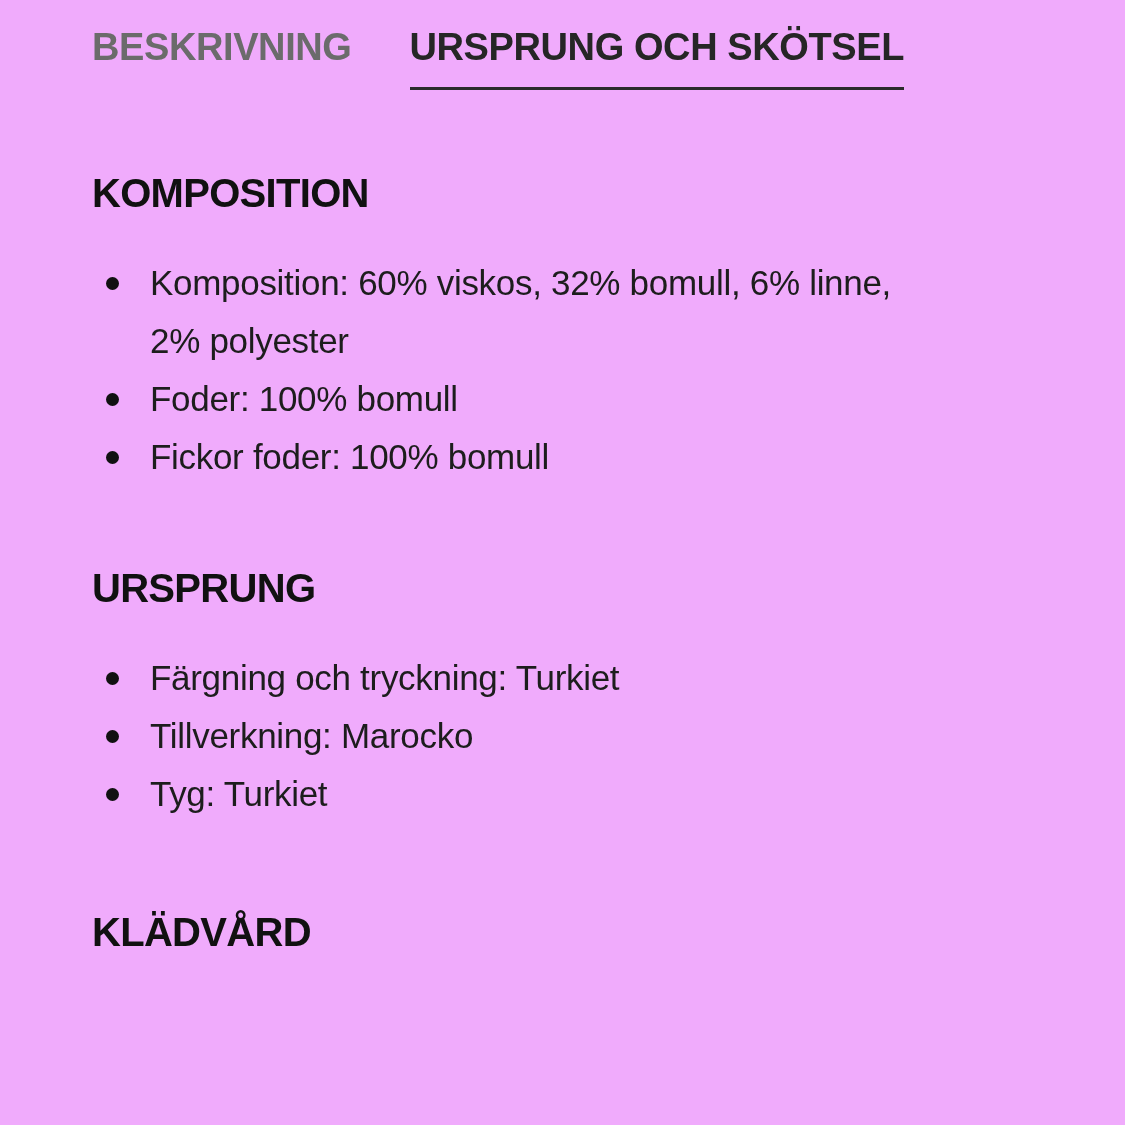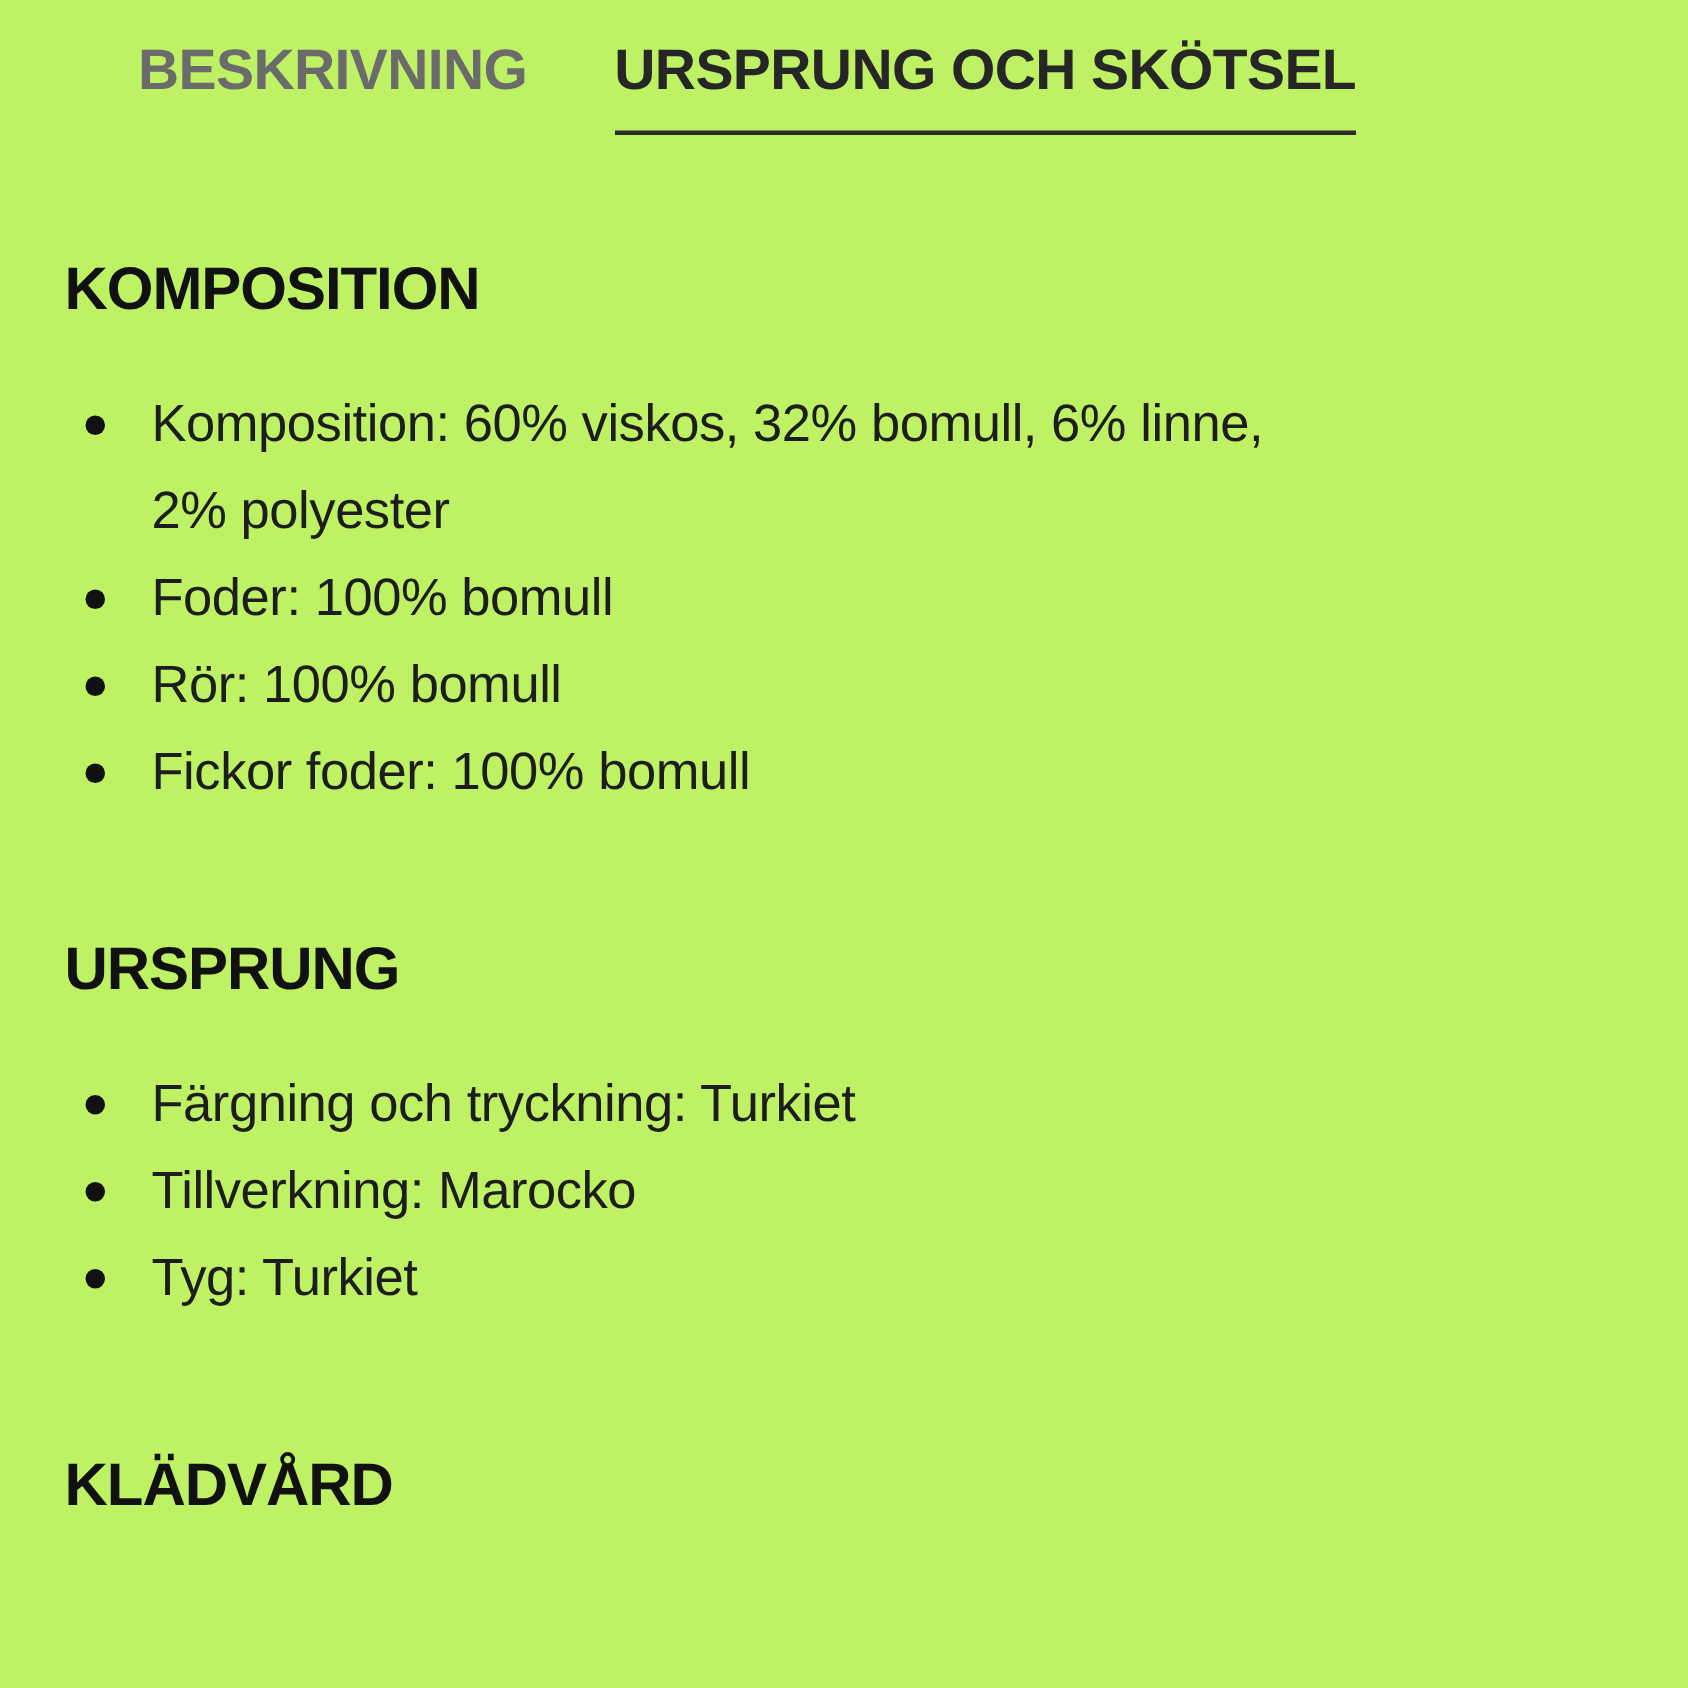--- a/index.html
+++ b/index.html
@@ -13,21 +13,21 @@
 
   body {
     font-family:"Liberation Sans", sans-serif;
     -webkit-font-smoothing:antialiased;
   }
 
   .page {
     position:relative;
     width:1125px;
     height:1125px;
-    background:#bef264;
+    background:#f0abfc;
     overflow:hidden;
   }
 
   
   .tabbar {
     position:absolute;
     top:0;
     left:0;
     width:1400px;           
     height:115px;
@@ -69,21 +69,21 @@
     height:3px;
     background:#2b2b2b;
   }
 
   
   .panel {
     position:absolute;
     top:115px;
     left:0;
     width:1125px;
-    padding:0 43px;
+    padding:0 92px;
   }
 
   .section { position:relative; }
 
   .section-heading {
     font-family:"Liberation Sans", sans-serif;
     font-weight:800;
     font-size:40px;
     line-height:1.12;
     letter-spacing:-0.7px;
@@ -135,21 +135,20 @@
     <button class="tab tab--active">URSPRUNG OCH SKÖTSEL</button>
   </div>
 
   <div class="panel">
 
     <section class="section sec-komposition">
       <h2 class="section-heading">KOMPOSITION</h2>
       <ul class="bullet-list">
         <li class="bullet-item">Komposition: 60% viskos, 32% bomull, 6% linne, 2% polyester</li>
         <li class="bullet-item">Foder: 100% bomull</li>
-        <li class="bullet-item">Rör: 100% bomull</li>
         <li class="bullet-item">Fickor foder: 100% bomull</li>
       </ul>
     </section>
 
     <section class="section sec-ursprung">
       <h2 class="section-heading">URSPRUNG</h2>
       <ul class="bullet-list">
         <li class="bullet-item">Färgning och tryckning: Turkiet</li>
         <li class="bullet-item">Tillverkning: Marocko</li>
         <li class="bullet-item">Tyg: Turkiet</li>

